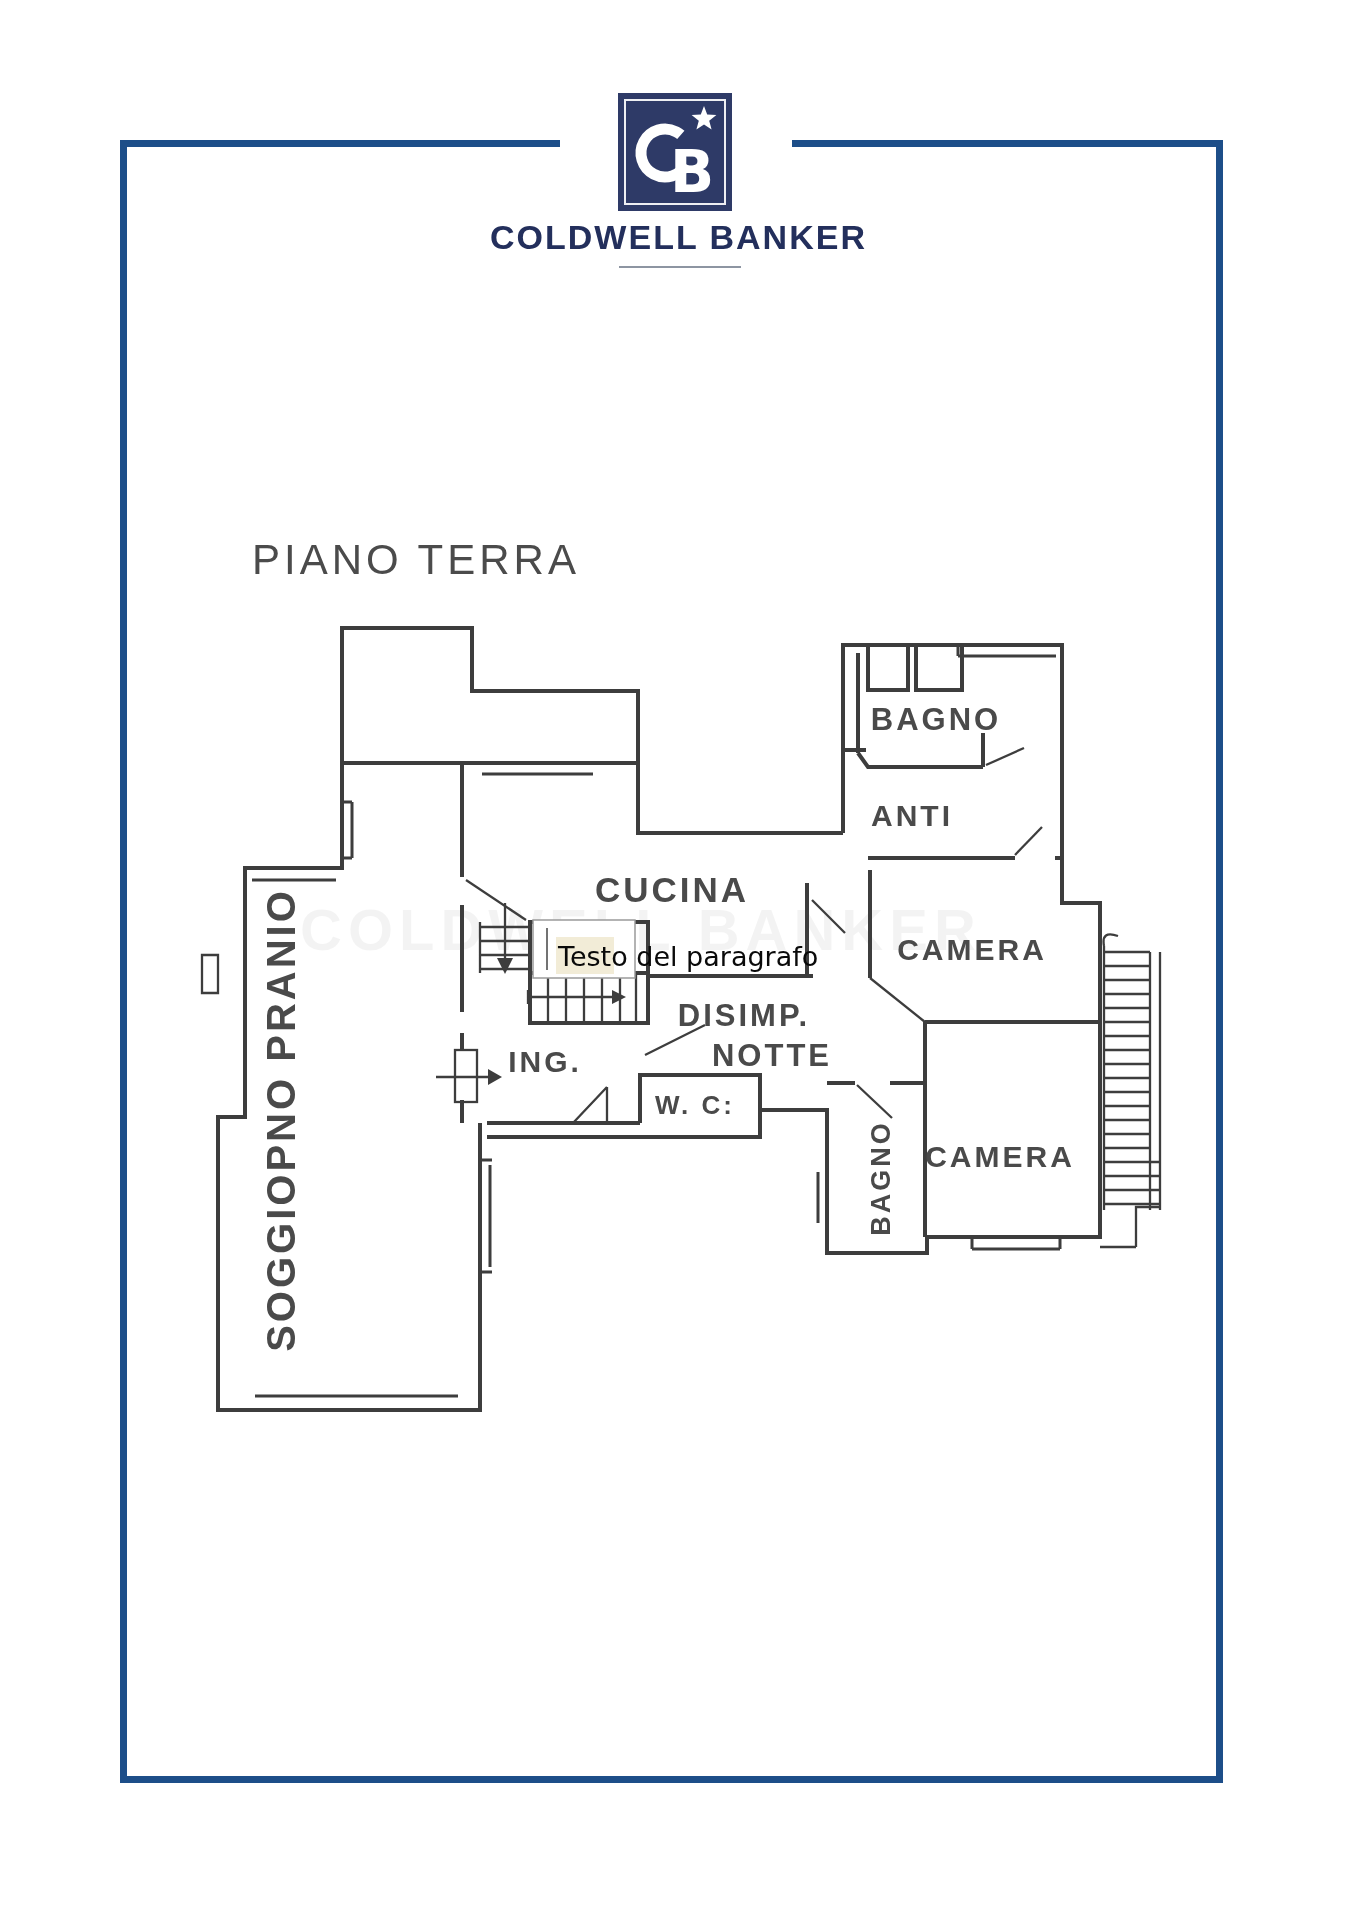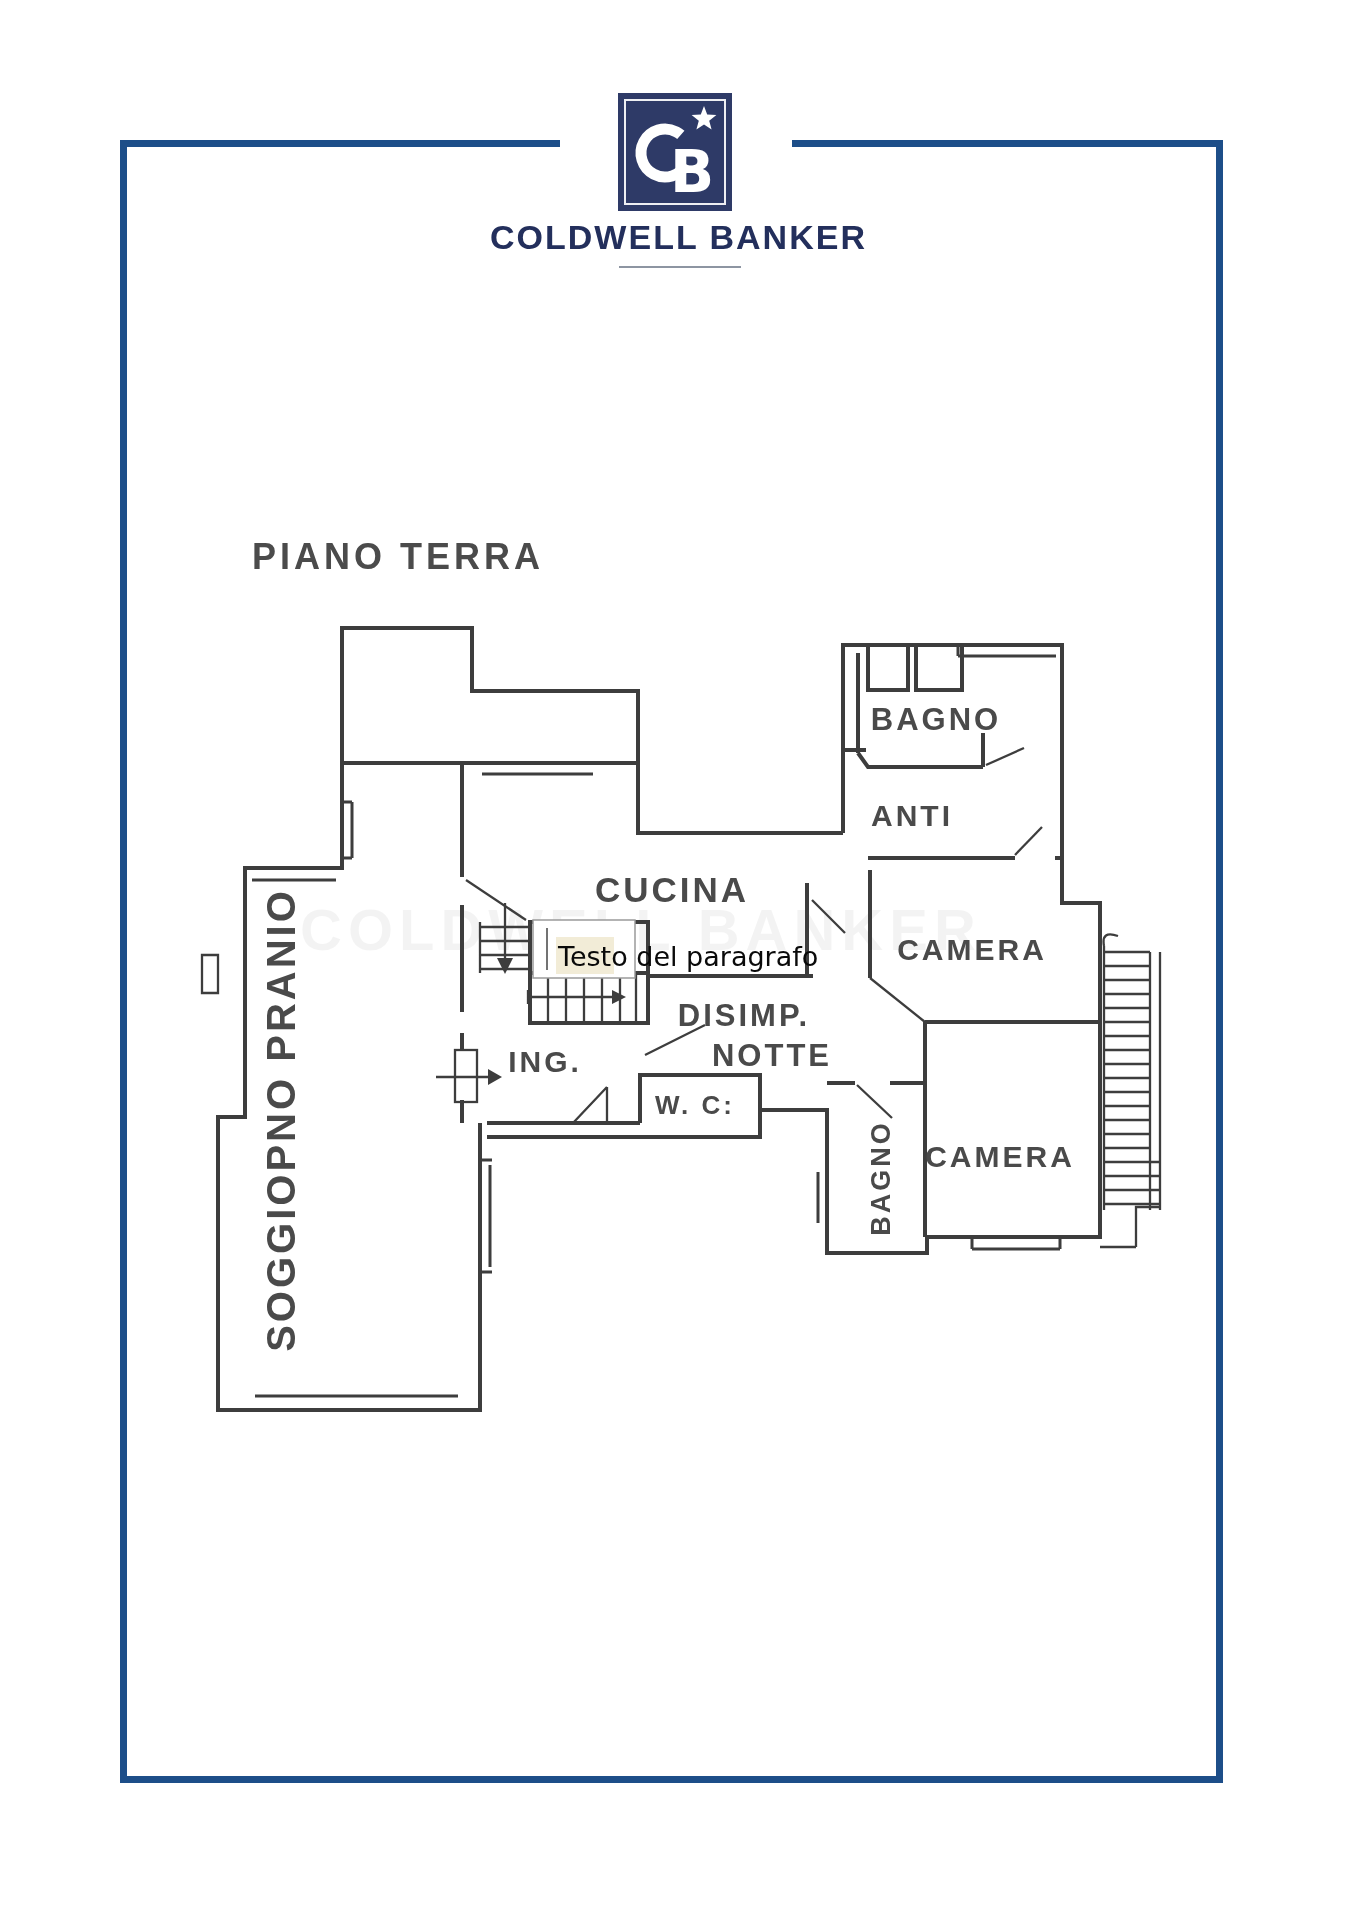--- a/index.html
+++ b/index.html
@@ -10,22 +10,22 @@
          border:7px solid #1d4e89;}
   #frame-gap{position:absolute;left:560px;top:132px;width:232px;height:24px;background:#fff;}
   
   #logo{position:absolute;left:618px;top:93px;width:114px;height:118px;background:#2e3a67;}
   #logo-inner{position:absolute;left:6px;top:6px;right:6px;bottom:6px;
               border:2px solid rgba(255,255,255,.92);}
   #brand{position:absolute;left:0;top:218px;width:1357px;text-align:center;
          color:#232f5c;font-weight:bold;font-size:34px;letter-spacing:2px;}
   #brand-underline{position:absolute;left:619px;top:266px;width:122px;height:2px;background:#8d95a2;}
   
-  #title{position:absolute;left:252px;top:536px;color:#4b4b4b;font-weight:bold;
-         font-size:36px;letter-spacing:4px;}
+  #title{position:absolute;left:252px;top:536px;color:#4b4b4b;font-weight:normal;
+         font-size:42px;letter-spacing:4px;}
   
   #plan{position:absolute;left:0;top:0;width:1357px;height:1920px;}
   .w{stroke:#3d3d3d;stroke-width:4;fill:none;stroke-linecap:butt;}
   .w2{stroke:#3d3d3d;stroke-width:3;fill:none;}
   .thin{stroke:#3d3d3d;stroke-width:2.3;fill:none;}
   .lbl{fill:#4a4a4a;font-family:"Liberation Sans",sans-serif;font-weight:bold;
        letter-spacing:3px;}
   .arrowfill{fill:#3d3d3d;stroke:none;}
   .wm{fill:#000;opacity:0.045;font-weight:bold;letter-spacing:6px;}
   #overlay-text{font-family:"DejaVu Sans",sans-serif;font-weight:normal;fill:#0a0a0a;

